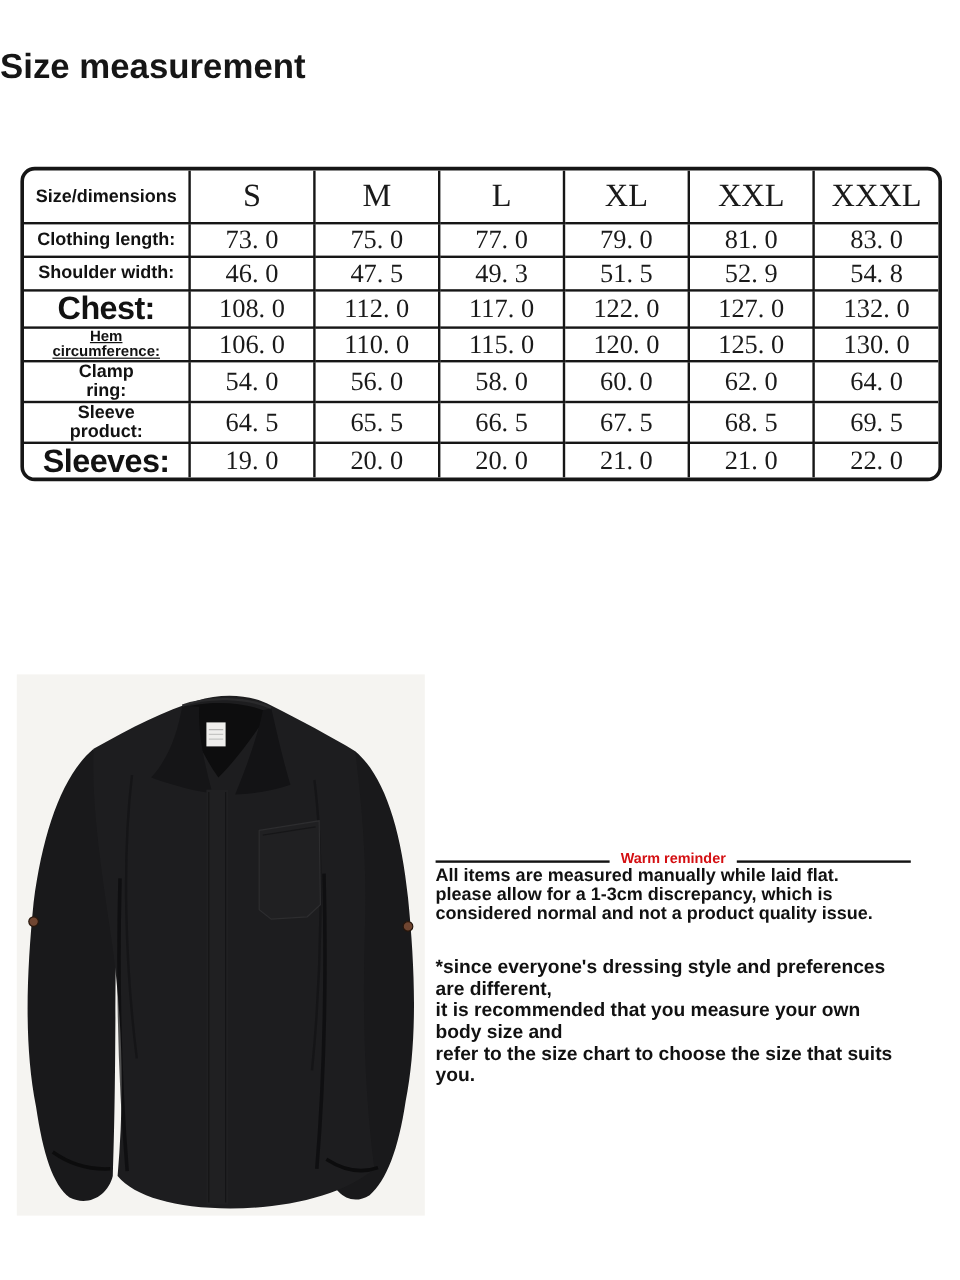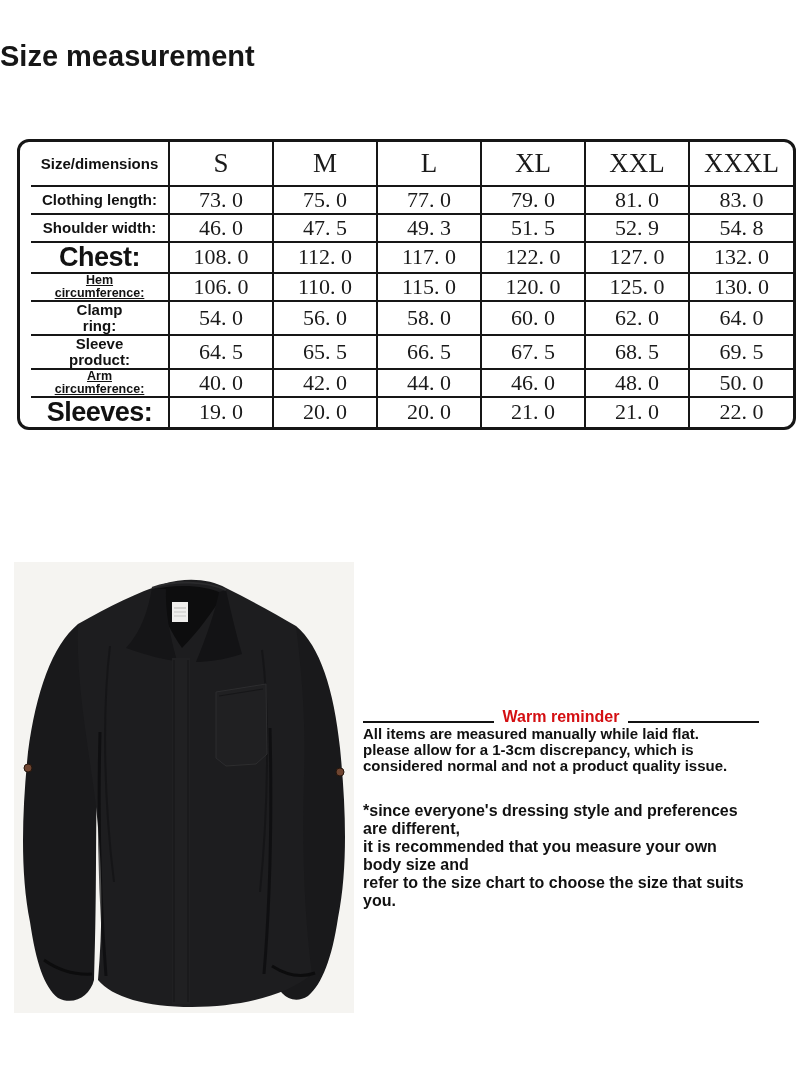--- a/index.html
+++ b/index.html
@@ -7,21 +7,21 @@
     position:relative; width:800px; height:1067px; background:#ffffff;
     font-family:"Liberation Sans", sans-serif; overflow:hidden;
   }
   .title {
     position:absolute; top:40px; left:0; width:100%; margin:0;
     font-size:29px; font-weight:bold; color:#161616;
   }
   
   .table-wrap {
     position:absolute; left:17px; top:139px; width:762px;
-    border:3px solid #161616; border-radius:12px; overflow:hidden; background:#fff;padding-left:11px;
+    border:3px solid #161616; border-radius:12px; overflow:hidden; background:#fff;
   }
   .size-table { width:100%; border-collapse:collapse; table-layout:fixed; }
   .c-label { width:138px; }
   .size-table tr { height:25px; }
   .size-table tr.head-row { height:44px; }
   .size-table th, .size-table td {
     border:2px solid #161616; padding:0; text-align:center; vertical-align:middle;
   }
   .size-table tr > *:first-child { border-left:0; }
   .size-table tr > *:last-child  { border-right:0; }
@@ -33,21 +33,21 @@
   .lbl.small  { font-size:12.5px;text-decoration:underline; }
   .lbl.large  { font-size:27px; letter-spacing:-0.5px; }
   .size-col { font-family:"Liberation Serif", serif; font-weight:normal; font-size:27px; color:#1a1a1a; }
   .val      { font-family:"Liberation Serif", serif; font-size:22px; color:#1a1a1a; }
   
   .photo { position:absolute; left:14px; top:562px; width:340px; height:451px; }
   
   .right-panel { position:absolute; left:363px; top:708px; width:396px; }
   .reminder-header { display:flex; align-items:flex-end; gap:9px; }
   .rule { flex:1; height:2px; background:#131313; margin-bottom:3px; }
-  .reminder-title { font-size:16px; font-weight:bold; white-space:nowrap; color:#d40f12; }
+  .reminder-title { font-size:12px; font-weight:bold; white-space:nowrap; color:#d40f12; }
   .para { font-weight:bold; color:#111111; white-space:pre-line; margin:0; }
   .p1 { font-size:15px; line-height:1.08; }
   .p2 { margin-top:27px; font-size:16px; line-height:1.13; }
 </style>
 </head>
 <body>
 
 <div class="page">
 
   <h1 class="title">Size measurement</h1>
@@ -124,30 +124,20 @@
           </tr>
           <tr>
             <th class="lbl normal">Sleeve
 product:</th>
             <td class="val">64. 5</td>
             <td class="val">65. 5</td>
             <td class="val">66. 5</td>
             <td class="val">67. 5</td>
             <td class="val">68. 5</td>
             <td class="val">69. 5</td>
-          </tr>
-          <tr>
-            <th class="lbl small">Arm
-circumference:</th>
-            <td class="val">40. 0</td>
-            <td class="val">42. 0</td>
-            <td class="val">44. 0</td>
-            <td class="val">46. 0</td>
-            <td class="val">48. 0</td>
-            <td class="val">50. 0</td>
           </tr>
           <tr>
             <th class="lbl large">Sleeves:</th>
             <td class="val">19. 0</td>
             <td class="val">20. 0</td>
             <td class="val">20. 0</td>
             <td class="val">21. 0</td>
             <td class="val">21. 0</td>
             <td class="val">22. 0</td>
           </tr>

